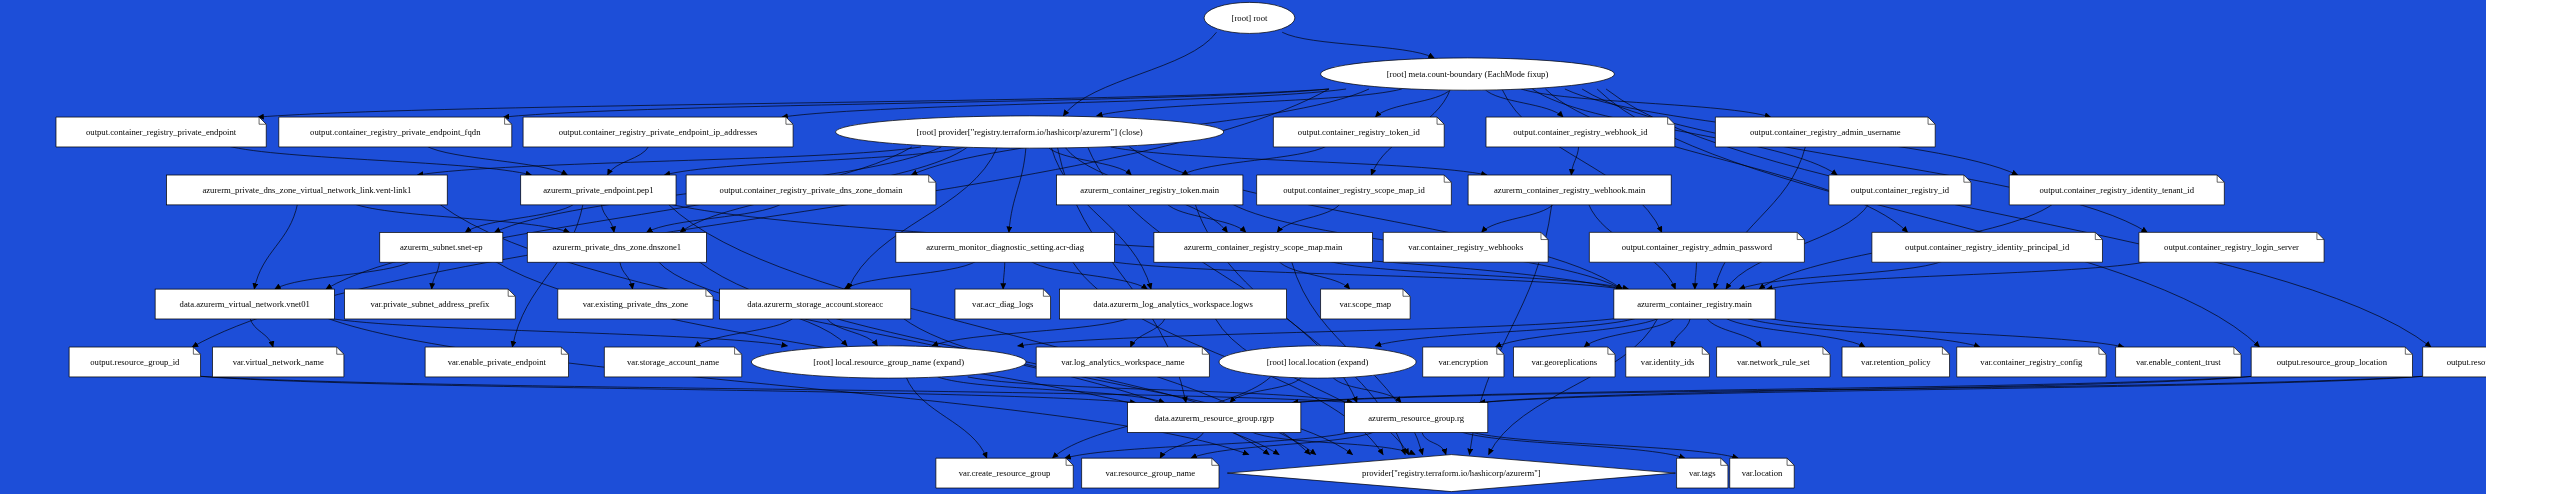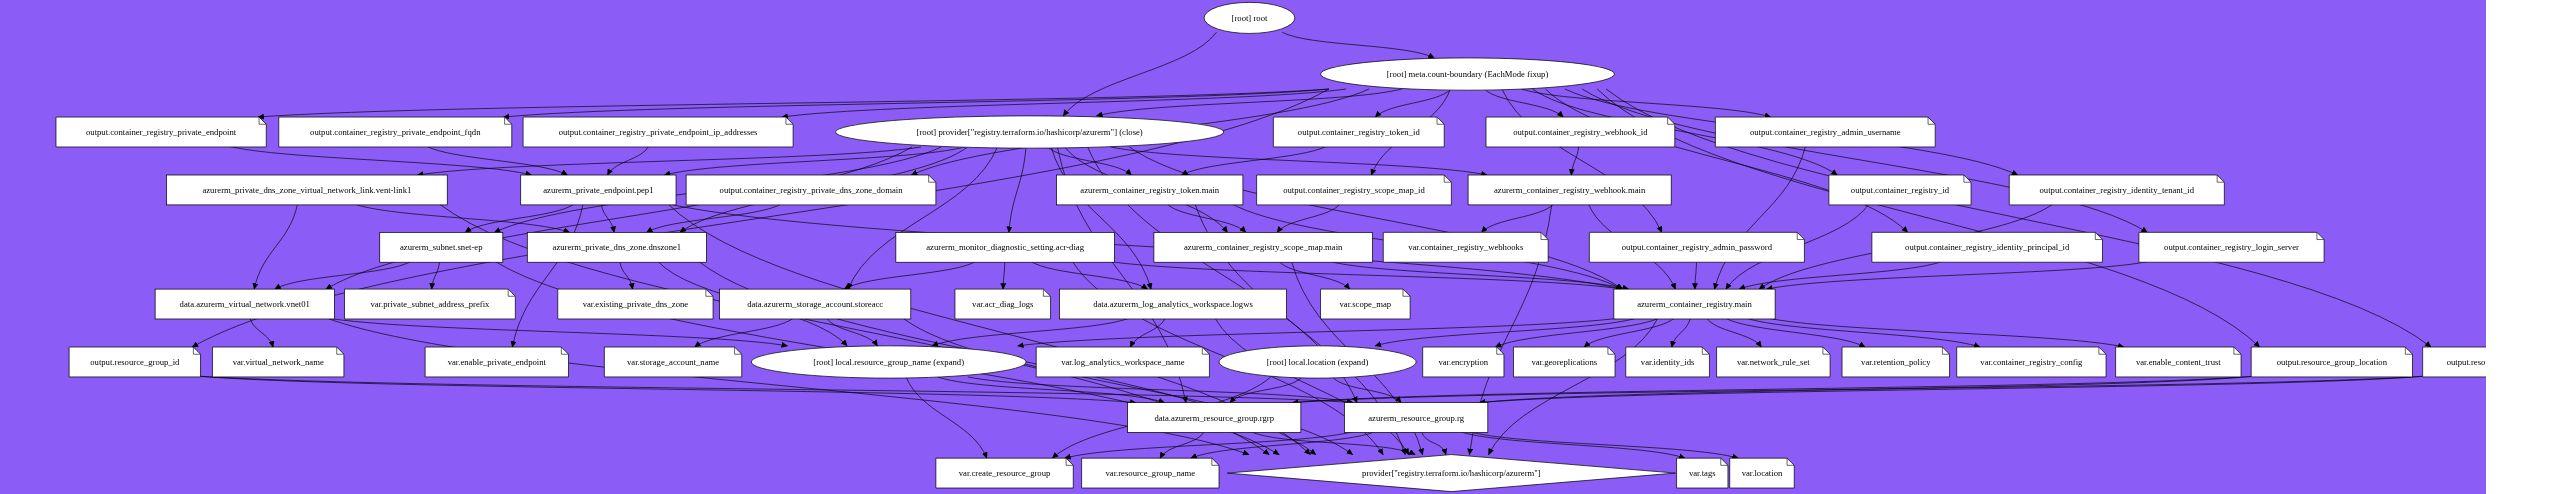--- a/index.html
+++ b/index.html
@@ -1,16 +1,16 @@
 <!DOCTYPE html>
 <html style="font-size:9.6px"><head>
 <meta charset="utf-8">
 <style>
   html,body{margin:0;padding:0;background:#ffffff;}
-  .canvas{position:relative;width:2486px;height:494px;background:#8b5cf6;overflow:hidden;}
+  .canvas{position:relative;width:2486px;height:494px;background:#1d4ed8;overflow:hidden;}
   svg{display:block;}
   text{font-family:"Liberation Serif","DejaVu Serif",serif;font-size:14.5px;fill:#000;}
 </style>
 </head>
 <body>
 
 <div class="canvas">
   <svg id="gsvg" width="2576" height="494" viewBox="0 0 4309 827">
     <defs>
       <marker id="arrow" orient="auto" markerWidth="11" markerHeight="9" refX="9" refY="4.5">

